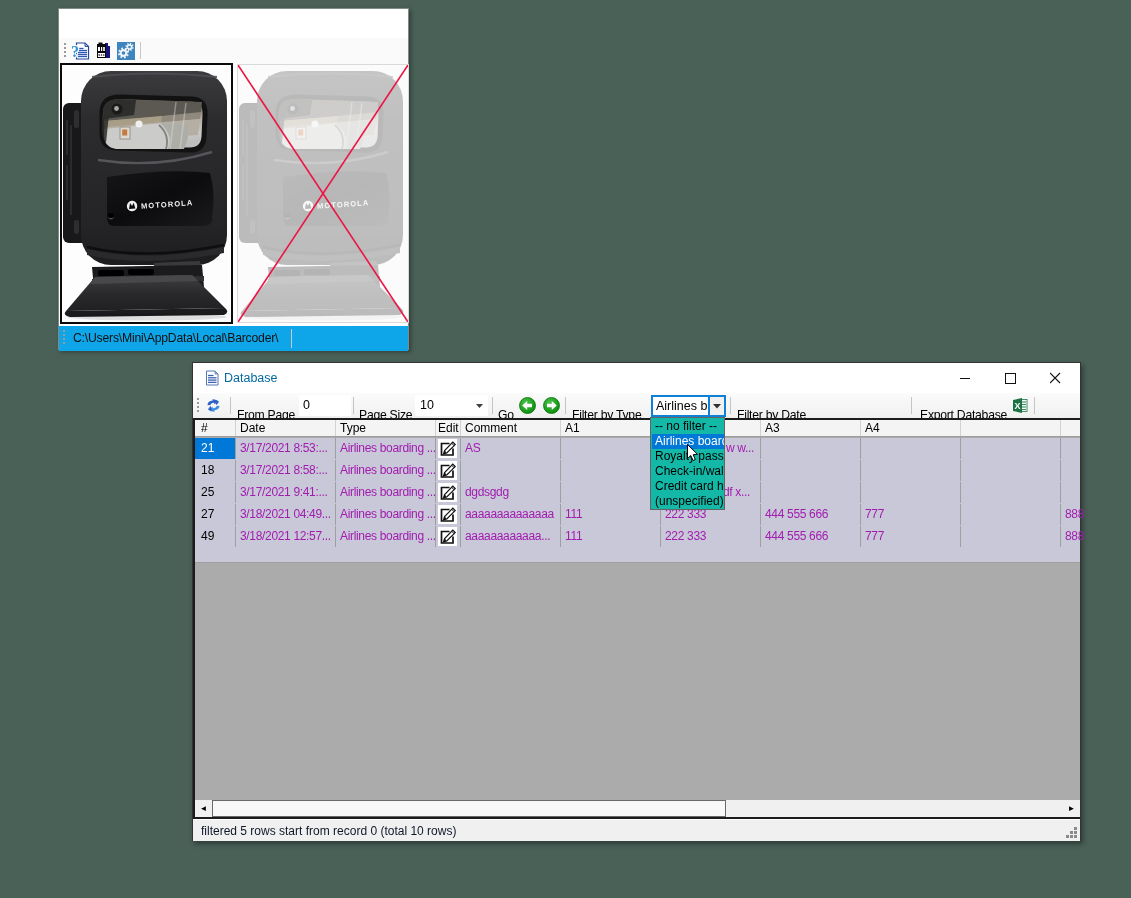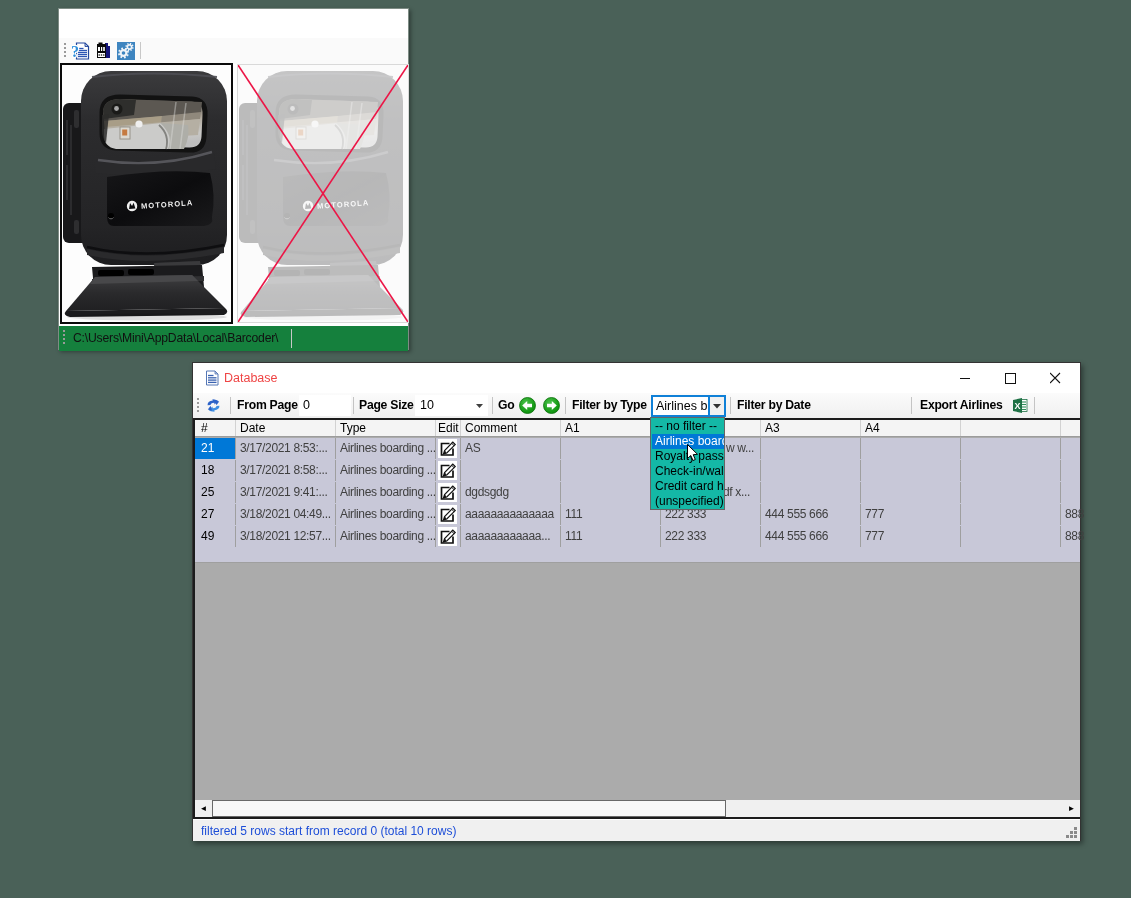--- a/index.html
+++ b/index.html
@@ -14,51 +14,51 @@
 #w1 .titlebar{position:absolute;left:0;top:0;width:100%;height:29px;background:#fff;}
 #w1 .title{position:absolute;left:30px;top:7px;font-size:13px;color:#8b8b8b;}
 #w1 .close{position:absolute;right:8px;top:4px;font-size:15px;color:#5e5e5e;}
 #w1 .toolbar{position:absolute;left:0;top:29px;width:100%;height:26px;background:#fafafa;}
 .grip{position:absolute;width:2px;background-image:repeating-linear-gradient(to bottom,#9a9a9a 0 2px,transparent 2px 4px);}
 #w1 .tsep{position:absolute;left:81px;top:4px;width:1px;height:17px;background:#c8c8c8;}
 
 
 #photo1{left:1px;top:54px;width:173px;height:261px;background:#fdfdfd;border:2px solid #0a0a0a;}
 #photo2{left:178px;top:55px;width:172px;height:259px;background:#fbfbfb;border:1px solid #d9d9d9;}
-#w1 .pathbar{position:absolute;left:0;top:317px;width:100%;height:25px;background:#15803d;}
+#w1 .pathbar{position:absolute;left:0;top:317px;width:100%;height:25px;background:#0ea5e9;}
 #w1 .pathtext{position:absolute;left:14px;top:5px;font-size:12.2px;letter-spacing:-0.2px;color:#111;}
 #w1 .psep{position:absolute;left:232px;top:3px;width:1px;height:19px;background:#c8c8c8;}
 
 
 #w2{left:192px;top:362px;width:889px;height:479px;background:#fff;border:1px solid #333;
   box-shadow:2px 3px 5px rgba(0,0,0,0.4);}
 #w2 .titlebar{position:absolute;left:0;top:0;width:100%;height:30px;background:#fff;}
-#w2 .title{position:absolute;left:31px;top:8px;font-size:12.5px;color:#ef4444;}
+#w2 .title{position:absolute;left:31px;top:8px;font-size:12.5px;color:#0369a1;}
 .capbtn{position:absolute;top:0;height:30px;width:30px;text-align:center;color:#111;}
 #w2 .toolbar{position:absolute;left:0;top:30px;width:100%;height:25px;
   background:linear-gradient(#fbfbfb,#f0f0f0);}
-.titem{position:absolute;top:0;height:25px;line-height:25px;font-size:12.2px;letter-spacing:-0.25px;color:#000;white-space:nowrap;font-weight:bold;}
+.titem{position:absolute;top:10px;height:25px;line-height:25px;font-size:12.2px;letter-spacing:-0.25px;color:#000;white-space:nowrap;}
 .tsep2{position:absolute;top:4px;width:1px;height:17px;background:#c4c4c4;}
 .tbox{position:absolute;top:2px;height:21px;background:#fff;font-size:12.5px;line-height:21px;}
 
 
 #grid{position:absolute;left:0;top:55px;width:887px;height:401px;background:#ababab;border:2px solid #1c1c1c;border-right:none;}
 #ghead{position:absolute;left:0;top:0;width:100%;height:17px;background:#f4f4f4;border-bottom:1px solid #9c9c9c;}
 .hcell{position:absolute;top:0;height:16px;line-height:17px;font-size:12px;color:#000;padding-left:4px;border-right:1px solid #d2d2d2;overflow:hidden;white-space:nowrap;}
 .grow{position:absolute;left:0;width:100%;height:37px;background:#c8c8d8;border-bottom:1px solid #9f9f9f;}
-.gcell{position:absolute;top:0;height:21px;line-height:21px;font-size:12px;letter-spacing:-0.33px;color:#404040;padding-left:4px;border-right:1px solid #9f9f9f;overflow:hidden;white-space:nowrap;}
+.gcell{position:absolute;top:0;height:21px;line-height:21px;font-size:12px;letter-spacing:-0.33px;color:#a21caf;padding-left:4px;border-right:1px solid #9f9f9f;overflow:hidden;white-space:nowrap;}
 .rowhdr{position:absolute;left:0;top:0;width:41px;height:21px;line-height:21px;font-size:12px;color:#000;padding-left:6px;border-right:1px solid #9f9f9f;}
 
 
 #hscroll{position:absolute;left:0;top:380px;width:100%;height:17px;background:#f0f0f0;}
 .sbtn{position:absolute;top:0;width:17px;height:17px;background:#f0f0f0;color:#000;font-size:8px;text-align:center;line-height:17px;}
 #sthumb{position:absolute;left:17px;top:0;width:514px;height:17px;background:#f8f8f8;border:1px solid #696969;}
 
 #w2 .statusbar{position:absolute;left:0;top:457px;width:100%;height:21px;background:#f0f0f0;}
-#w2 .stext{position:absolute;left:8px;top:4px;font-size:12px;color:#1d4ed8;}
+#w2 .stext{position:absolute;left:8px;top:4px;font-size:12px;color:#0f172a;}
 
 
 #ddl{position:absolute;left:457px;top:54px;width:75px;height:93px;background:#14b8a6;border:1px solid #646464;z-index:50;}
 .ddi{position:absolute;left:1px;width:72px;height:15px;line-height:15px;font-size:12px;color:#000;padding-left:3px;white-space:nowrap;overflow:hidden;}
 </style>
 </head>
 <body>
 
 <div id="w1" class="abs">
   <div class="toolbar">
@@ -357,21 +357,21 @@
       <div style="position:absolute;left:3px;top:1px;font-size:12.5px;line-height:16px;white-space:nowrap;overflow:hidden;width:56px">Airlines bo</div>
       <div style="position:absolute;right:0;top:0;width:16px;height:18px;background:#f0f0f0;border-left:2px solid #0f80d7">
         <svg style="position:absolute;left:3px;top:7px" width="9" height="5">
             <path d="M0 0 L8 0 L4 4.5 Z" fill="#303030"></path>
           </svg>
       </div>
     </div>
     <div class="tsep2" style="left:537px"></div>
     <div class="titem" style="left:544px">Filter by Date</div>
     <div class="tsep2" style="left:718px"></div>
-    <div class="titem" style="left:727px">Export Airlines</div>
+    <div class="titem" style="left:727px">Export Database</div>
 
     <svg class="abs" style="left:820px;top:5px" width="15" height="15" viewBox="0 0 15 15">
       <rect x="8" y="1.5" width="6" height="12" fill="#fff" stroke="#1e7145" stroke-width="0.8"></rect>
       <g stroke="#2e8f5a" stroke-width="1.1">
           <line x1="9" y1="4" x2="13" y2="4"></line>
           <line x1="9" y1="6.5" x2="13" y2="6.5"></line>
           <line x1="9" y1="9" x2="13" y2="9"></line>
           <line x1="9" y1="11.5" x2="13" y2="11.5"></line>
         </g>
       <path d="M0 2 L9 0 L9 15 L0 13 Z" fill="#1e7145"></path>

